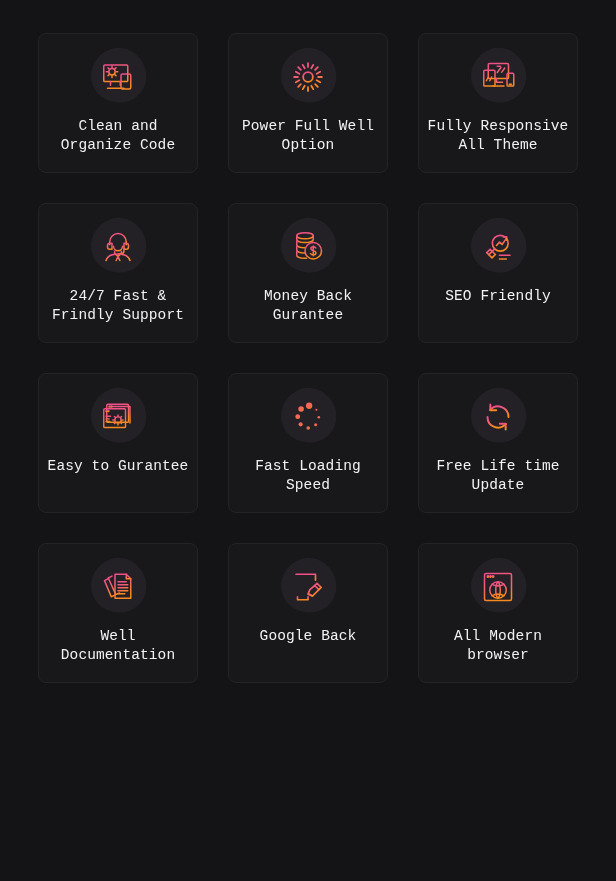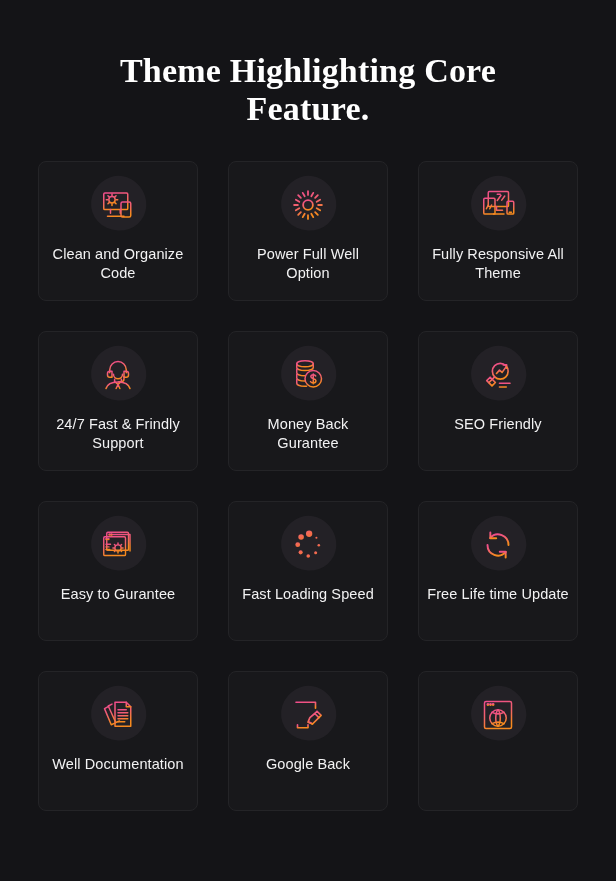--- a/index.html
+++ b/index.html
@@ -33,20 +33,21 @@
   }
   .grid {
     margin: 0 auto;
     padding: 0;
     width: 540px;
     display: grid;
     grid-template-columns: repeat(3, 160px);
     column-gap: 30px;
     row-gap: 30px;
     margin-top: 33px;
+    font-family: Liberation Mono, monospace;
   }
   .card {
     position: relative;
     width: 160px;
     height: 140px;
     box-sizing: border-box;
     background: #18181b;
     border: 1px solid #242427;
     border-radius: 8px;
     display: flex;
@@ -92,21 +93,20 @@
     box-sizing: border-box;
   }
   .one-line { padding-top: 9px; }
   .two-line { padding-top: 9px; }
 </style>
 </head>
 <body>
 
 <div class="page">
 
-  <h1 class="heading">Theme Highlighting Core Feature.</h1>
 
   <div class="grid">
 
     <div class="card">
       <div class="icon-wrap">
         <div class="icon-blob"></div>
         <svg viewBox="0 0 48 48" fill="none">
           <defs>
               <linearGradient id="g1" x1="0" y1="0" x2="0.35" y2="1">
             <stop offset="0" stop-color="#ef4c8c"></stop>
@@ -391,16 +391,17 @@
             <circle cx="10.5" cy="10" r="0.9" fill="url(#g12)"></circle>
             <circle cx="14" cy="10" r="0.9" fill="url(#g12)"></circle>
             <circle cx="17.5" cy="10" r="0.9" fill="url(#g12)"></circle>
             <circle cx="24" cy="28" r="11"></circle>
             <path d="M13 28h22"></path>
             <path d="M24 17c4 4.5 4 17.5 0 22M24 17c-4 4.5-4 17.5 0 22"></path>
             <path d="M16 20.5c4.6 2.3 11.4 2.3 16 0M16 35.5c4.6-2.3 11.4-2.3 16 0"></path>
           </g>
         </svg>
       </div>
+      <p class="card-label one-line">All Modern browser</p>
     </div>
 
   </div>
 </div>
 
 </body></html>

